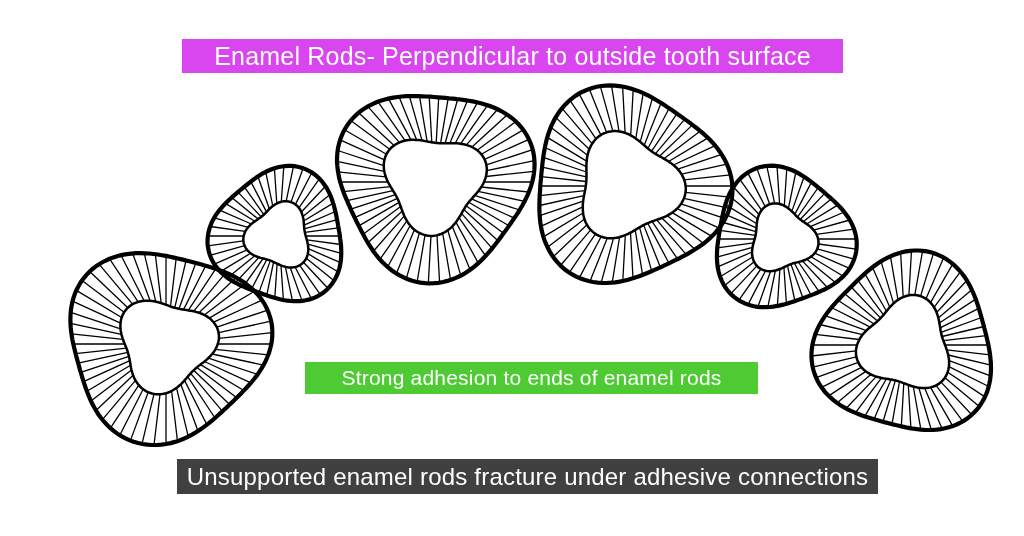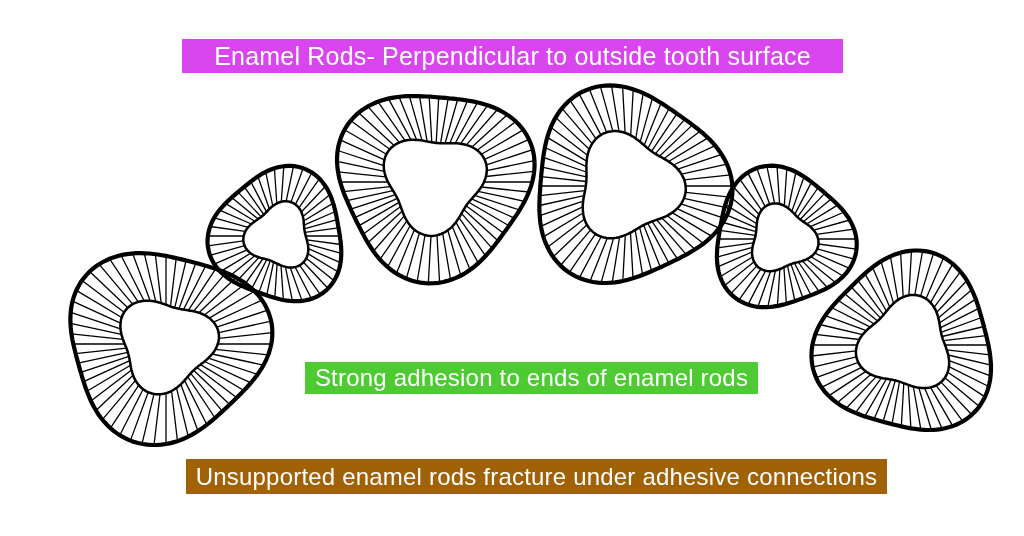--- a/index.html
+++ b/index.html
@@ -12,21 +12,21 @@
   }
   #teeth-svg{position:absolute;left:0;top:0;}
   .banner{
     position:absolute;
     display:flex;align-items:center;justify-content:center;
     white-space:nowrap;
     color:#ffffff;
     letter-spacing:0.2px;
   }
   .banner-top   {left:182px;top:39px; width:661px;height:34px;font-size:25px;}
-  .banner-middle{left:305px;top:362px;width:453px;height:32px;font-size:24px;text-align:right;}
+  .banner-middle{left:305px;top:362px;width:453px;height:32px;font-size:21px;text-align:right;}
   .banner-bottom{left:177px;top:459px;width:701px;height:35px;font-size:24px;}
 </style>
 </head>
 <body>
 
 <div class="canvas">
   <svg id="teeth-svg" width="1024" height="536" viewBox="0 0 1024 536">
       <g>
         <path d="M217.8,344.0L271.3,344.0M215.4,349.3L268.2,354.9M212.2,354.0L263.5,365.1M208.4,358.1L257.6,374.4M204.4,361.5L250.9,382.9M200.5,364.6L243.9,390.5M196.9,367.4L236.8,397.7M193.6,370.3L229.7,404.5M190.6,373.3L222.5,411.3M187.7,376.7L215.0,418.0M184.5,380.4L206.9,424.7M180.8,384.2L198.0,431.0M176.5,387.9L188.3,436.6M171.6,391.0L177.5,441.1M166.0,393.2L166.0,444.0M160.0,394.3L154.0,445.0M154.0,393.9L142.0,443.9M148.2,392.2L130.4,440.6M143.1,389.2L119.8,435.2M138.8,385.2L110.4,428.1M135.5,380.4L102.4,419.7M133.1,375.3L96.0,410.5M131.5,370.1L90.9,400.9M130.5,365.2L86.9,391.2M129.8,360.6L83.6,381.7M128.9,356.3L80.8,372.3M127.8,352.3L78.1,363.1M126.4,348.2L75.6,353.7M124.7,344.0L73.3,344.0M123.0,339.4L71.5,333.9M121.4,334.3L70.5,323.3M120.5,328.9L70.7,312.3M120.5,323.2L72.5,301.2M121.7,317.5L76.3,290.4M124.1,312.3L82.0,280.4M127.8,307.7L89.7,271.5M132.6,304.2L99.0,264.2M138.1,301.9L109.6,258.8M144.1,300.8L121.0,255.2M150.1,300.8L132.6,253.4M155.8,301.7L144.2,253.2M161.2,303.1L155.3,254.2M166.0,304.8L166.0,255.9M170.5,306.4L176.2,258.1M174.7,307.8L186.1,260.5M179.0,308.8L195.8,263.0M183.5,309.6L205.7,265.7M188.3,310.3L215.7,268.8M193.5,311.3L225.9,272.7M198.9,312.7L236.0,277.5M204.3,315.0L245.7,283.6M209.3,318.1L254.5,291.2M213.6,322.2L262.0,300.1M216.8,327.1L267.6,310.2M218.6,332.6L271.1,321.2M218.9,338.3L272.4,332.6" fill="none" stroke="#000000" stroke-width="1.3" stroke-linecap="round"></path>
         <path d="M271.3,344.0L270.3,348.3L269.1,352.6L267.5,356.7L265.8,360.7L263.8,364.6L261.6,368.3L259.3,371.9L256.9,375.4L254.3,378.8L251.7,382.0L249.0,385.0L246.3,388.0L243.5,390.9L240.8,393.7L238.0,396.5L235.2,399.2L232.5,401.9L229.7,404.5L226.9,407.2L224.1,409.8L221.3,412.4L218.4,415.0L215.4,417.7L212.3,420.3L209.2,422.9L206.0,425.4L202.6,427.9L199.1,430.3L195.4,432.6L191.6,434.8L187.7,436.9L183.6,438.8L179.4,440.5L175.0,441.9L170.6,443.1L166.0,444.0L161.4,444.7L156.7,445.0L152.0,445.0L147.3,444.7L142.7,444.0L138.1,443.0L133.6,441.7L129.2,440.1L125.0,438.1L120.9,435.9L117.0,433.4L113.3,430.6L109.9,427.7L106.7,424.5L103.7,421.2L100.9,417.7L98.3,414.2L96.0,410.5L93.9,406.8L91.9,403.0L90.2,399.3L88.6,395.5L87.1,391.8L85.7,388.0L84.5,384.3L83.3,380.6L82.1,377.0L81.1,373.4L80.0,369.8L79.0,366.2L78.0,362.5L77.0,358.9L76.0,355.3L75.1,351.6L74.2,347.8L73.3,344.0L72.5,340.1L71.8,336.2L71.2,332.1L70.8,328.0L70.5,323.9L70.4,319.7L70.5,315.4L70.8,311.1L71.4,306.8L72.2,302.5L73.4,298.2L74.8,294.0L76.5,289.9L78.6,285.9L80.9,282.0L83.6,278.3L86.5,274.8L89.7,271.5L93.1,268.5L96.8,265.7L100.7,263.2L104.8,261.0L109.0,259.0L113.3,257.4L117.8,256.0L122.3,254.9L126.8,254.1L131.4,253.6L135.9,253.2L140.4,253.2L144.8,253.3L149.2,253.5L153.5,254.0L157.8,254.5L161.9,255.2L166.0,255.9L170.0,256.7L174.0,257.6L177.8,258.5L181.7,259.4L185.5,260.4L189.3,261.3L193.1,262.3L196.9,263.3L200.7,264.3L204.6,265.4L208.4,266.5L212.3,267.7L216.3,269.0L220.2,270.4L224.2,272.0L228.2,273.6L232.1,275.5L236.0,277.5L239.8,279.7L243.6,282.1L247.2,284.8L250.7,287.6L254.1,290.7L257.2,294.0L260.1,297.5L262.7,301.2L265.1,305.0L267.1,309.0L268.8,313.2L270.2,317.5L271.3,321.8L272.0,326.2L272.3,330.7L272.3,335.2L272.0,339.6L271.3,344.0Z" fill="none" stroke="#000000" stroke-width="4.2" stroke-linecap="round"></path>
@@ -56,14 +56,14 @@
         <path d="M945.0,345.0L988.4,345.0M946.7,349.8L990.1,354.8M948.2,355.0L991.0,365.1M949.1,360.7L990.6,375.8M948.9,366.6L988.7,386.5M947.6,372.3L984.9,396.9M944.9,377.7L979.3,406.5M941.0,382.1L971.8,414.7M936.1,385.4L962.8,421.3M930.5,387.4L952.8,426.1M924.6,388.1L942.2,428.9M918.8,387.7L931.4,430.0M913.3,386.5L920.9,429.6M908.3,384.9L910.9,428.3M903.8,383.2L901.3,426.4M899.5,381.6L892.0,424.1M895.4,380.4L883.0,421.7M891.1,379.5L874.0,419.2M886.5,378.8L864.8,416.4M881.5,377.9L855.4,412.9M876.2,376.6L846.1,408.5M870.9,374.5L837.0,402.9M865.9,371.4L828.7,395.9M861.5,367.3L821.6,387.4M858.3,362.4L816.1,377.7M856.4,356.8L812.7,367.1M856.0,350.8L811.5,356.0M857.0,345.0L812.4,345.0M859.3,339.5L815.3,334.4M862.6,334.7L819.7,324.5M866.4,330.6L825.2,315.6M870.3,327.1L831.4,307.5M874.1,324.0L837.9,300.2M877.5,321.1L844.4,293.4M880.6,318.1L851.0,286.7M883.5,314.8L857.7,280.2M886.5,311.2L864.8,273.6M889.8,307.3L872.5,267.3M893.6,303.4L881.0,261.4M898.0,299.9L890.4,256.3M903.2,297.0L900.6,252.6M908.9,295.3L911.5,250.7M914.8,295.0L922.6,250.8M920.6,296.1L933.5,253.1M926.0,298.7L943.7,257.6M930.5,302.6L952.8,263.9M934.1,307.3L960.5,271.7M936.6,312.5L966.9,280.5M938.3,317.9L971.8,289.8M939.4,323.0L975.7,299.1M940.2,327.8L978.8,308.4M941.0,332.3L981.5,317.5M942.0,336.5L984.0,326.5M943.4,340.6L986.3,335.6" fill="none" stroke="#000000" stroke-width="1.3" stroke-linecap="round"></path>
         <path d="M988.4,345.0L989.1,348.6L989.7,352.3L990.2,356.1L990.6,359.9L990.9,363.8L991.0,367.8L990.9,371.8L990.6,375.8L990.1,379.8L989.3,383.9L988.3,387.9L987.1,391.8L985.5,395.7L983.7,399.4L981.6,403.0L979.3,406.5L976.7,409.8L973.8,412.8L970.8,415.7L967.5,418.3L964.0,420.6L960.4,422.7L956.7,424.5L952.8,426.1L948.9,427.3L944.9,428.3L940.8,429.1L936.8,429.6L932.8,429.9L928.8,430.0L924.8,429.9L920.9,429.6L917.1,429.2L913.3,428.7L909.6,428.1L906.0,427.4L902.4,426.6L898.9,425.8L895.5,425.0L892.0,424.1L888.7,423.2L885.3,422.4L881.9,421.4L878.5,420.5L875.1,419.5L871.7,418.5L868.3,417.5L864.8,416.4L861.3,415.2L857.8,413.8L854.3,412.4L850.8,410.8L847.2,409.1L843.8,407.2L840.4,405.2L837.0,402.9L833.8,400.4L830.7,397.7L827.7,394.9L824.9,391.8L822.4,388.5L820.0,385.1L817.9,381.5L816.1,377.7L814.6,373.8L813.3,369.8L812.4,365.7L811.8,361.6L811.5,357.4L811.5,353.3L811.8,349.1L812.4,345.0L813.3,341.0L814.4,337.0L815.7,333.1L817.3,329.4L819.1,325.7L821.0,322.2L823.1,318.8L825.2,315.6L827.5,312.5L829.8,309.5L832.2,306.6L834.6,303.8L837.1,301.1L839.5,298.5L842.0,295.9L844.4,293.4L846.9,290.9L849.4,288.4L851.9,285.9L854.4,283.4L856.9,281.0L859.5,278.5L862.1,276.1L864.8,273.6L867.6,271.2L870.5,268.8L873.5,266.5L876.6,264.2L879.8,262.1L883.2,260.0L886.7,258.1L890.4,256.3L894.1,254.7L898.0,253.4L902.0,252.3L906.0,251.4L910.1,250.8L914.3,250.5L918.4,250.5L922.6,250.8L926.7,251.4L930.8,252.3L934.8,253.6L938.7,255.1L942.5,256.9L946.1,259.0L949.5,261.4L952.8,263.9L955.9,266.7L958.7,269.7L961.4,272.8L963.9,276.0L966.2,279.4L968.2,282.8L970.1,286.2L971.8,289.8L973.4,293.3L974.8,296.8L976.2,300.3L977.4,303.8L978.5,307.3L979.5,310.7L980.5,314.1L981.5,317.5L982.4,320.9L983.4,324.3L984.2,327.7L985.1,331.0L986.0,334.5L986.8,337.9L987.6,341.4L988.4,345.0Z" fill="none" stroke="#000000" stroke-width="4.2" stroke-linecap="round"></path>
         <path d="M945.0,345.0L945.7,346.7L946.3,348.5L947.0,350.4L947.5,352.3L948.1,354.3L948.5,356.4L948.8,358.5L949.1,360.7L949.1,362.9L949.1,365.1L948.8,367.3L948.4,369.5L947.8,371.6L947.0,373.7L946.1,375.7L944.9,377.7L943.6,379.4L942.1,381.1L940.4,382.6L938.7,383.9L936.7,385.1L934.7,386.0L932.6,386.8L930.5,387.4L928.3,387.8L926.1,388.1L923.9,388.1L921.7,388.1L919.5,387.8L917.4,387.5L915.3,387.1L913.3,386.5L911.4,386.0L909.5,385.3L907.7,384.7L906.0,384.0L904.3,383.4L902.7,382.8L901.1,382.2L899.5,381.6L898.0,381.1L896.4,380.7L894.9,380.3L893.3,380.0L891.7,379.6L890.0,379.4L888.3,379.1L886.5,378.8L884.7,378.5L882.8,378.2L880.9,377.8L878.9,377.3L876.9,376.8L874.9,376.1L872.9,375.3L870.9,374.5L869.0,373.4L867.1,372.3L865.3,370.9L863.6,369.5L862.0,367.9L860.6,366.2L859.3,364.3L858.3,362.4L857.4,360.3L856.7,358.2L856.2,356.0L856.0,353.8L855.9,351.6L856.1,349.4L856.5,347.2L857.0,345.0L857.8,342.9L858.7,340.9L859.7,338.9L860.9,337.0L862.1,335.3L863.5,333.6L864.9,332.0L866.4,330.6L867.8,329.2L869.3,327.9L870.8,326.7L872.2,325.5L873.6,324.4L875.0,323.3L876.3,322.2L877.5,321.1L878.7,320.0L879.9,318.9L881.0,317.7L882.1,316.5L883.2,315.3L884.3,314.0L885.4,312.6L886.5,311.2L887.7,309.8L888.9,308.3L890.2,306.8L891.6,305.4L893.0,303.9L894.6,302.5L896.3,301.1L898.0,299.9L899.9,298.7L901.9,297.7L903.9,296.8L906.0,296.0L908.2,295.5L910.4,295.1L912.6,294.9L914.8,295.0L917.0,295.2L919.2,295.7L921.3,296.4L923.4,297.3L925.3,298.3L927.2,299.6L928.9,301.0L930.5,302.6L931.9,304.3L933.3,306.1L934.4,308.0L935.5,309.9L936.3,311.9L937.1,313.9L937.8,315.9L938.3,317.9L938.8,319.9L939.2,321.8L939.5,323.7L939.8,325.5L940.1,327.3L940.4,329.0L940.6,330.7L941.0,332.3L941.3,333.9L941.7,335.4L942.1,337.0L942.6,338.5L943.2,340.1L943.8,341.7L944.4,343.3L945.0,345.0Z" fill="none" stroke="#000000" stroke-width="2.5" stroke-linecap="round"></path>
       </g>
     </svg>
 
   <div class="banner banner-top" style="background: #d946ef; color: rgb(255, 255, 255);">Enamel Rods- Perpendicular to outside tooth surface</div>
 
   <div class="banner banner-middle" style="background: rgb(78, 203, 51); color: rgb(255, 255, 255);">Strong adhesion to ends of enamel rods</div>
 
-  <div class="banner banner-bottom" style="background: #a16207; color: rgb(255, 255, 255); margin-left: 9px;">Unsupported enamel rods fracture under adhesive connections</div>
+  <div class="banner banner-bottom" style="background: #404040; color: rgb(255, 255, 255);">Unsupported enamel rods fracture under adhesive connections</div>
 </div>
 
 </body></html>

